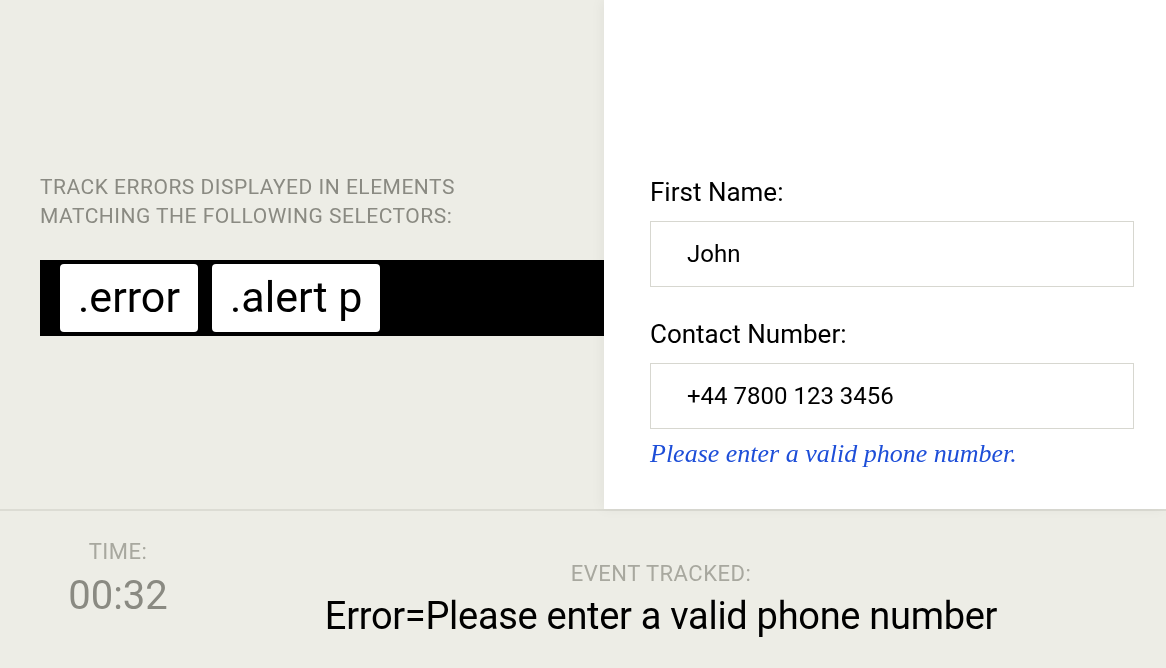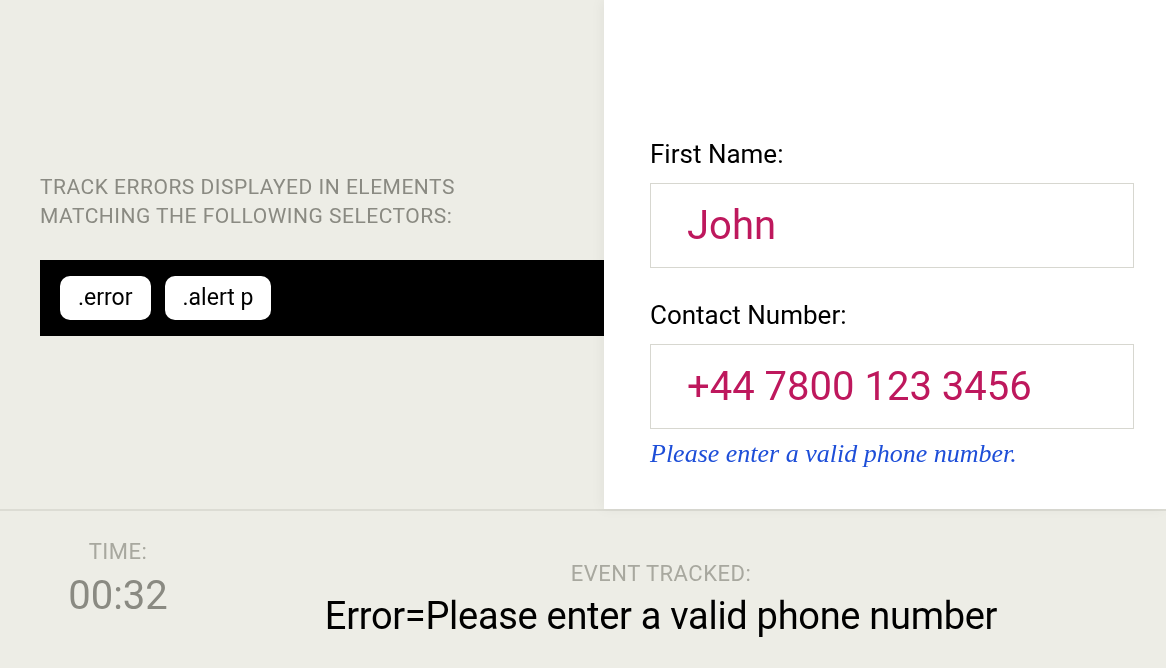--- a/index.html
+++ b/index.html
@@ -48,24 +48,24 @@
       background: #000;
       display: flex;
       align-items: center;
       padding: 12px 20px;
       gap: 14px;
       height: 76px;
     }
     .selector-chip {
       background: #fff;
       color: #000;
-      font-size: 23px;
+      font-size: 43px;
       font-weight: 400;
       padding: 8px 18px;
-      border-radius: 10px;
+      border-radius: 4px;
       line-height: 1.2;
     }
     .right-panel {
       width: 562px;
       background: #fff;
       padding: 40px 32px 40px 46px;
       display: flex;
       flex-direction: column;
       justify-content: flex-end;
       box-shadow: -2px 0 12px rgba(0,0,0,0.05);
@@ -80,23 +80,23 @@
     .field-label {
       font-size: 26px;
       color: #000;
       font-weight: 400;
       margin-bottom: 14px;
       display: block;
     }
     .field-input {
       width: 100%;
       border: 1px solid #d7d7d0;
-      font-size: 40px;
+      font-size: 24px;
       padding: 18px 36px;
-      color: #be185d;
+      color: #000000;
       font-family: inherit;
       outline: none;
       background: #fff;
     }
     .error-text {
       color: #1d4ed8;
       font-style: italic;
       font-family: Georgia, "Times New Roman", serif;
       font-size: 26px;
       margin-top: 10px;

